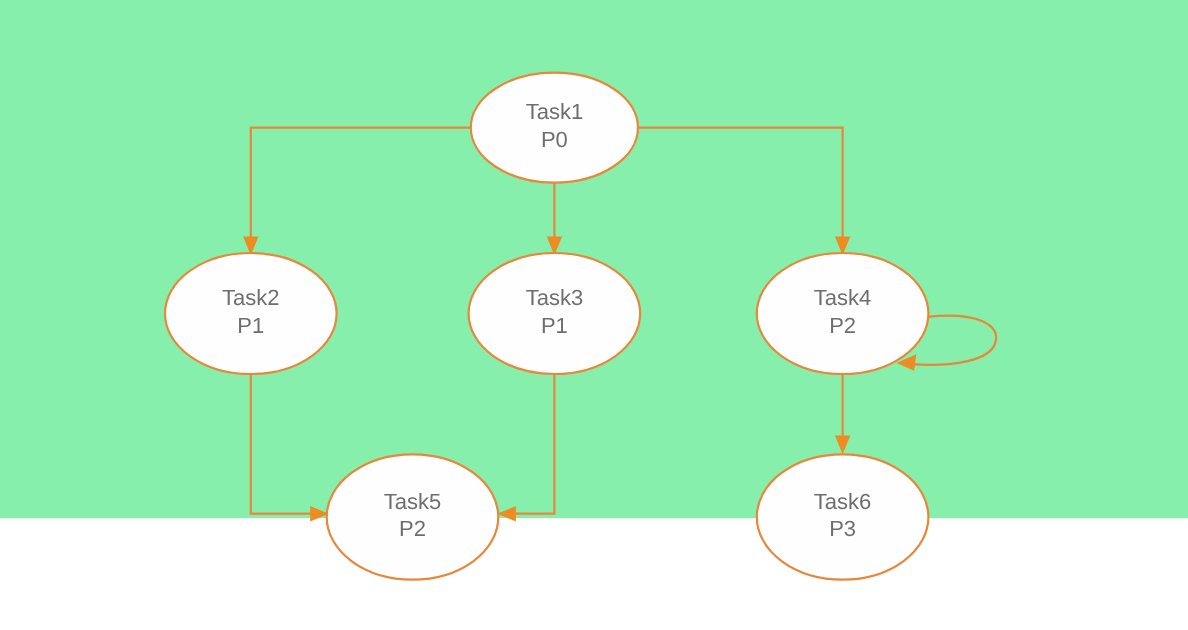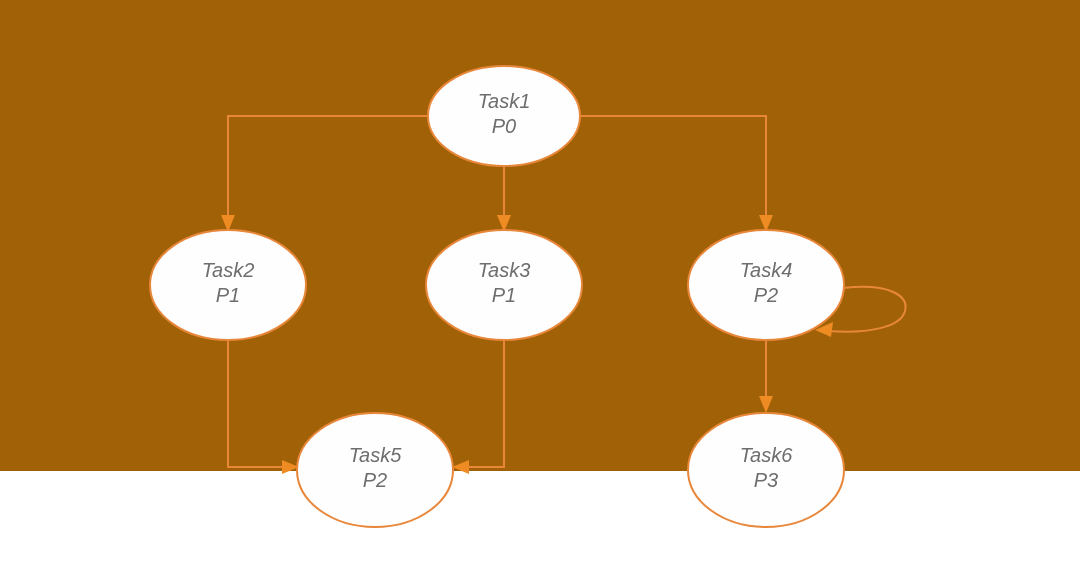--- a/index.html
+++ b/index.html
@@ -10,22 +10,21 @@
   body {
     width: 1080px;
     height: 573px;
     font-family: "Liberation Sans", sans-serif;
     overflow: hidden;
   }
   #canvas {
     position: relative;
     width: 1080px;
     height: 471px;
-    background: #a16207;
-    font-style: italic;
+    background: #86efac;
   }
   svg#graph {
     position: absolute;
     top: 0;
     left: 0;
     width: 1080px;
     height: 573px;
     display: block;
   }
   .node-ellipse {

